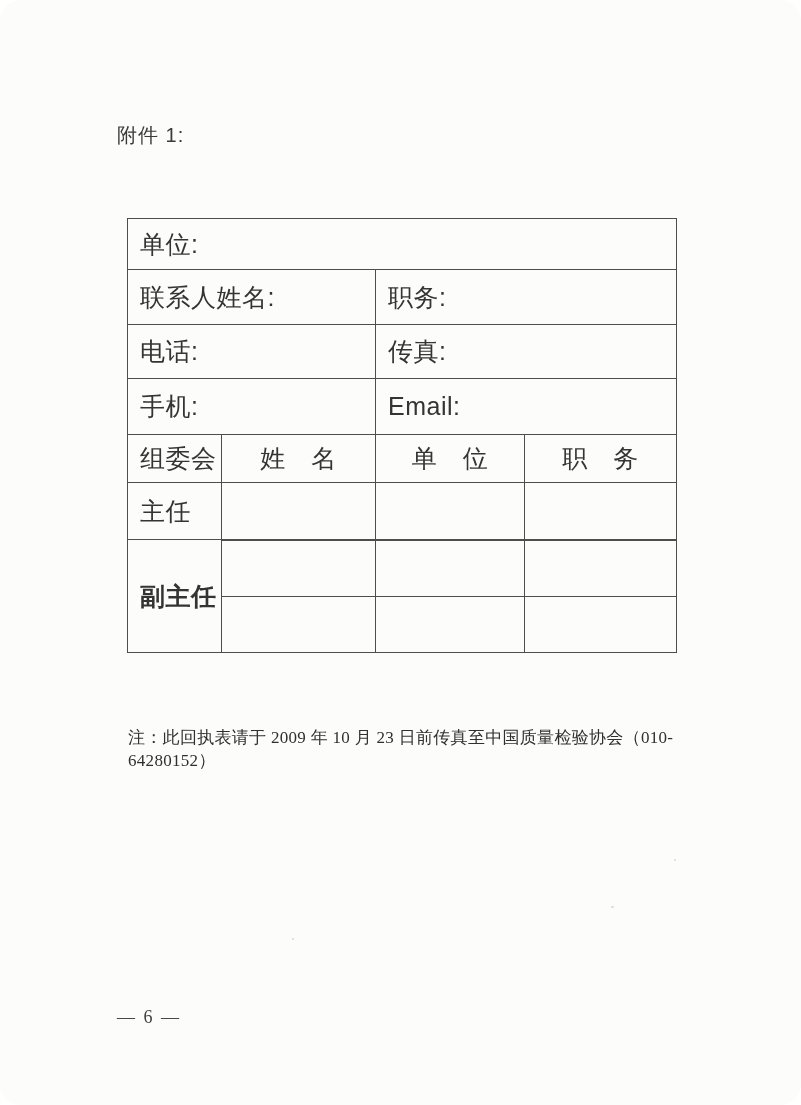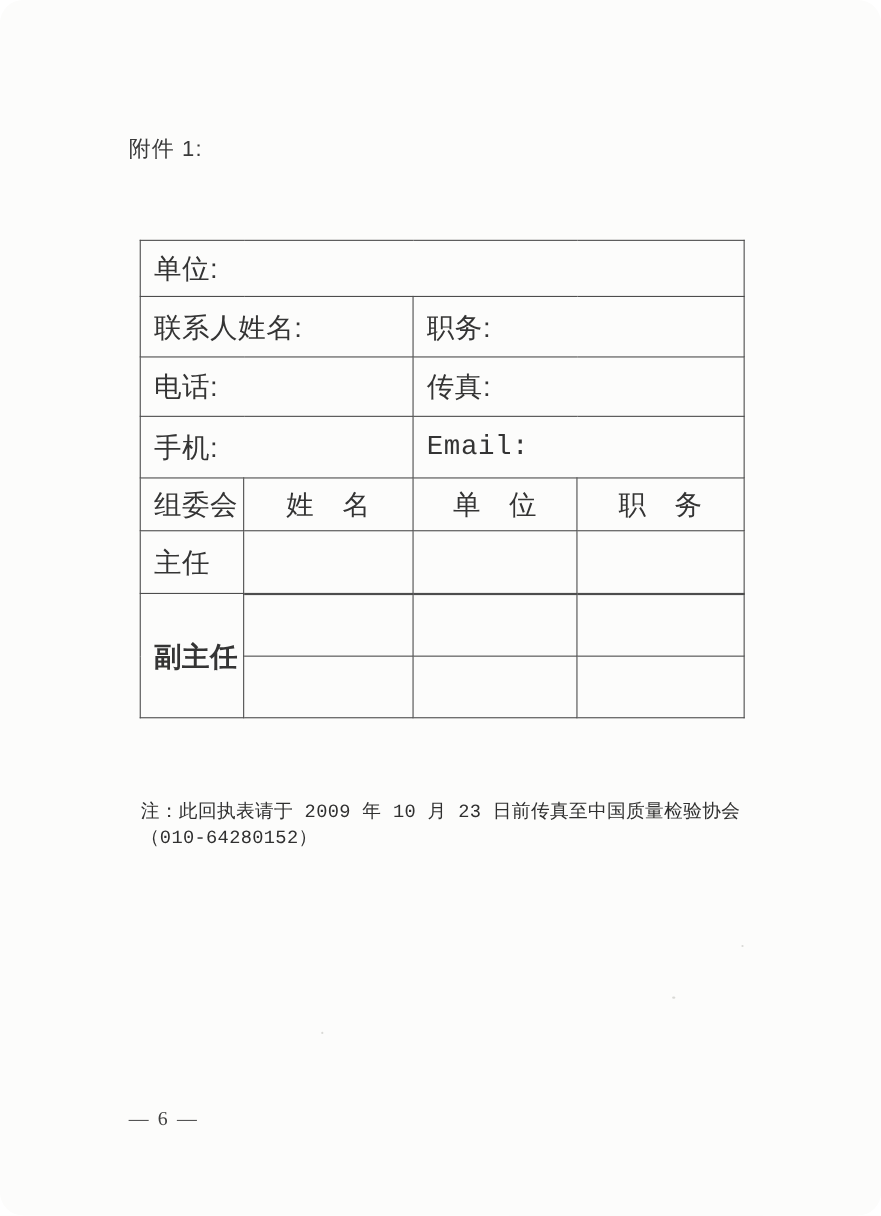--- a/index.html
+++ b/index.html
@@ -46,27 +46,27 @@
     padding: 0 4px 0 12px;
     vertical-align: middle;
     letter-spacing: 0.5px;
     overflow: hidden;
   }
   table.form-table td.center {
     text-align: center;
     padding: 0;
   }
   td.bold-head { font-weight: 400; color: #222222; }
-  .email-label { font-family: Liberation Mono, monospace; font-size: 18px; }
+  .email-label { font-family: Liberation Sans, sans-serif; font-size: 18px; }
   .note-text {
     position: absolute;
     left: 128px; top: 726px;
     width: 560px;
     font-size: 17px;
-    font-family: Liberation Mono, monospace;
+    font-family: Liberation Serif, serif;
     color: #303030;
     letter-spacing: 0.3px;
   }
   .page-number {
     position: absolute;
     left: 117px; top: 1007px;
     font-size: 18px;
     font-family: "Liberation Serif", serif;
     color: #3f3f3f;
     letter-spacing: 2px;

